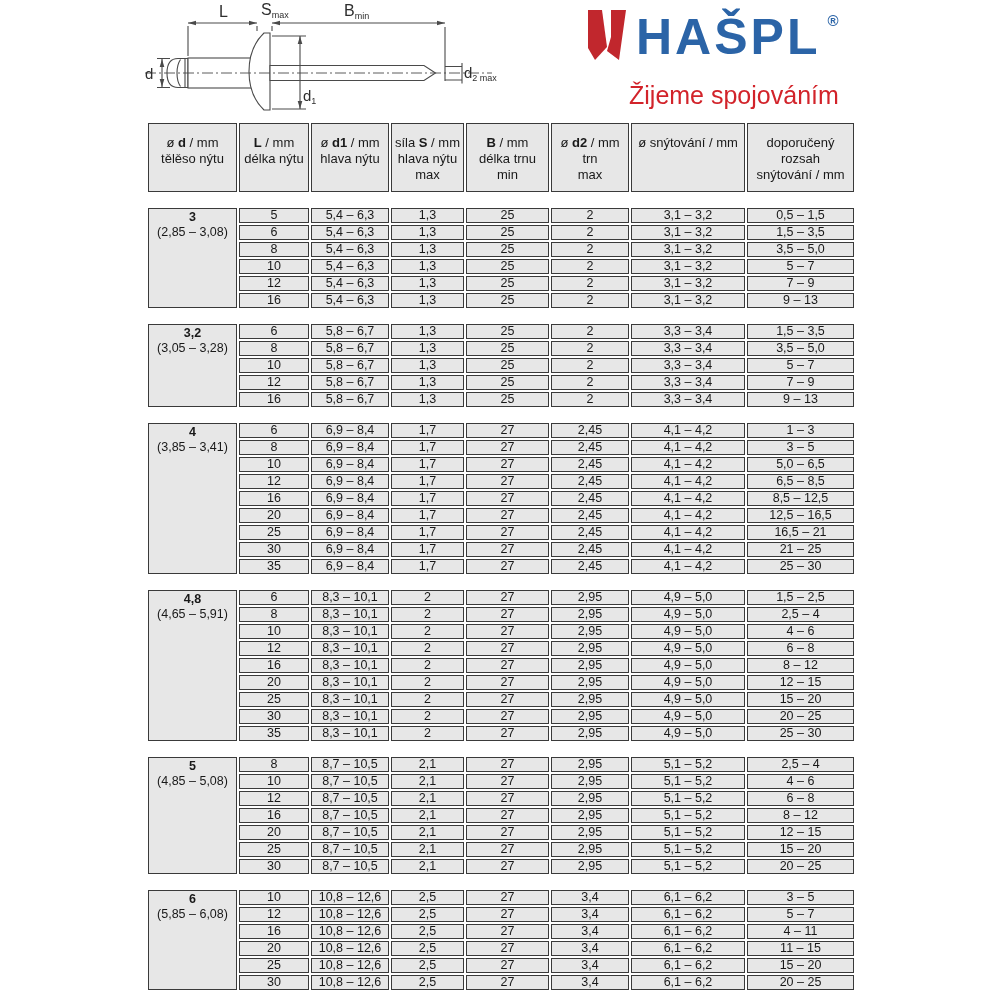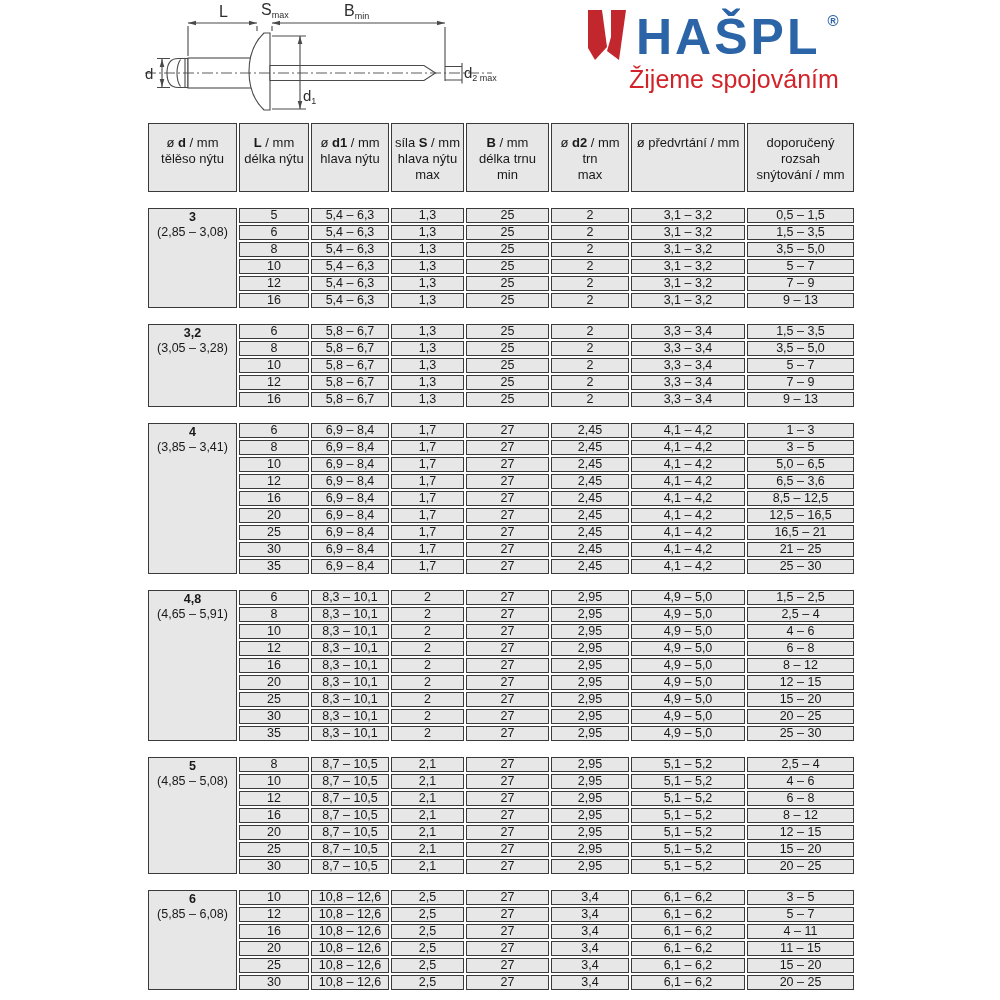--- a/index.html
+++ b/index.html
@@ -2,21 +2,21 @@
 <html style="--brand: #2b64a7; --tagline: #d2232a;"><head>
 <meta charset="utf-8">
 <style>
   html,body{margin:0;padding:0;background:#fff;}
   body{width:1000px;height:1000px;position:relative;font-family:"Liberation Sans",sans-serif;color:#191919;}
   .diagram{position:absolute;left:140px;top:0;}
   .logo{position:absolute;left:585px;top:10px;width:300px;}
   .logo-top{display:flex;align-items:flex-start;gap:7px;}
   .brand{font-size:50px;font-weight:bold;color:var(--brand,#2b64a7);letter-spacing:3px;line-height:54px;}
   .reg{font-size:15px;font-weight:bold;color:var(--brand,#2b64a7);line-height:18px;margin-top:2px;}
-  .tagline{font-size:25px;color:var(--tagline,#d2232a);padding-left:44px;margin-top:1px;white-space:nowrap;}
+  .tagline{font-size:25px;color:var(--tagline,#d2232a);padding-left:44px;margin-top:17px;white-space:nowrap;}
   .tables{position:absolute;left:146px;top:121px;width:710px;}
   table{border-collapse:separate;border-spacing:2px;table-layout:fixed;width:710px;}
   th,td{background:#e7e7e7;border:1px solid #3a3a3a;text-align:center;padding:0;font-weight:normal;}
   th{height:56px;vertical-align:top;padding-top:11px;font-size:13px;line-height:16px;}
   td{height:13px;line-height:13px;font-size:12.5px;}
   td.glabel{vertical-align:top;line-height:15px;padding-top:1px;}
   td.glabel .gd{font-weight:bold;}
   .grp{margin-top:12px;}
   svg text{fill:#2e2e2e;}
 </style>
@@ -110,21 +110,21 @@
             <div><span></span><b>B</b><span> / mm</span></div>
             <div>délka trnu</div>
             <div>min</div>
           </th>
           <th>
             <div><span>ø </span><b>d2</b><span> / mm</span></div>
             <div>trn</div>
             <div>max</div>
           </th>
           <th>
-            <div><span></span><b></b><span>ø předvrtání / mm</span></div>
+            <div><span></span><b></b><span>ø snýtování / mm</span></div>
           </th>
           <th>
             <div><span></span><b></b><span>doporučený</span></div>
             <div>rozsah</div>
             <div>snýtování / mm</div>
           </th>
         </tr>
       </tbody>
   </table>
   <div id="groups">
@@ -306,21 +306,21 @@
             <td>4,1 – 4,2</td>
             <td>5,0 – 6,5</td>
           </tr>
           <tr>
             <td>12</td>
             <td>6,9 – 8,4</td>
             <td>1,7</td>
             <td>27</td>
             <td>2,45</td>
             <td>4,1 – 4,2</td>
-            <td>6,5 – 3,6</td>
+            <td>6,5 – 8,5</td>
           </tr>
           <tr>
             <td>16</td>
             <td>6,9 – 8,4</td>
             <td>1,7</td>
             <td>27</td>
             <td>2,45</td>
             <td>4,1 – 4,2</td>
             <td>8,5 – 12,5</td>
           </tr>

